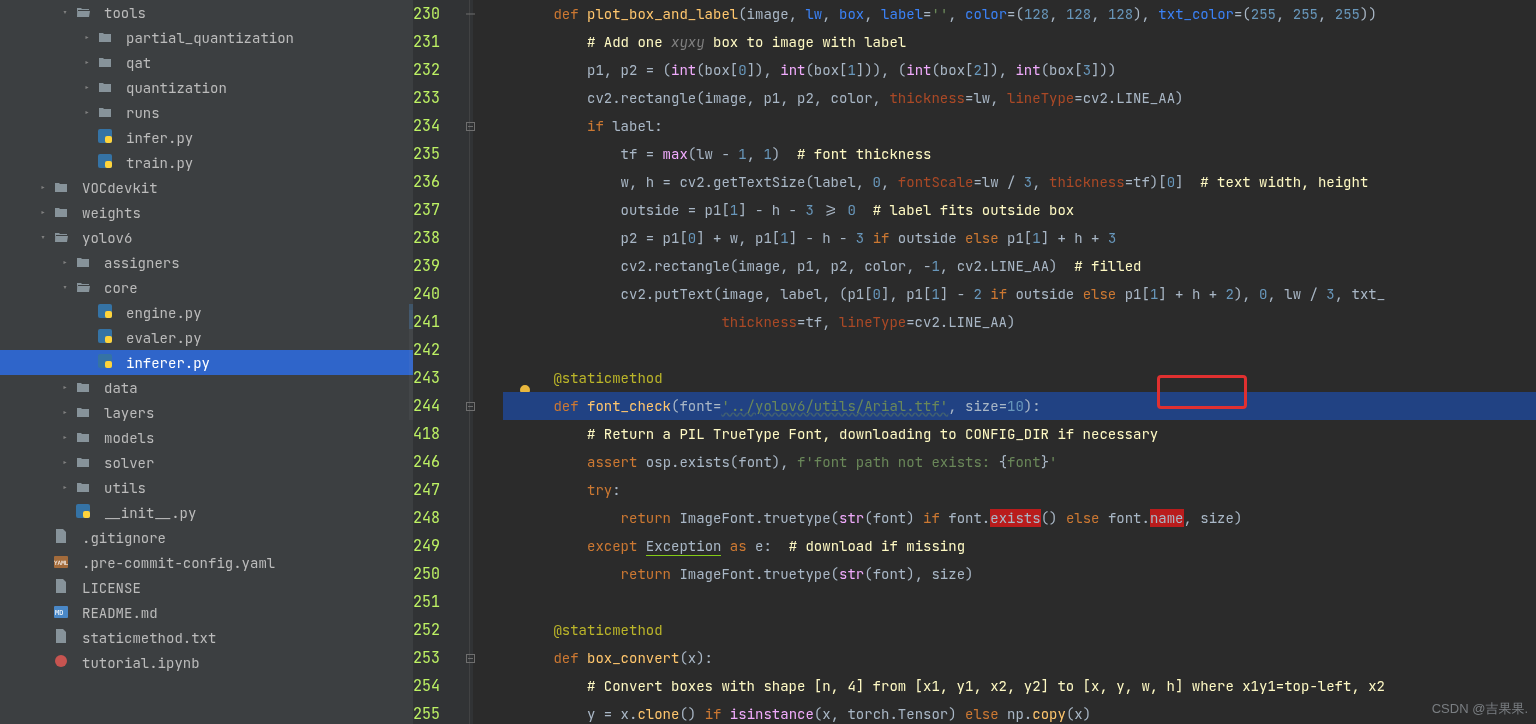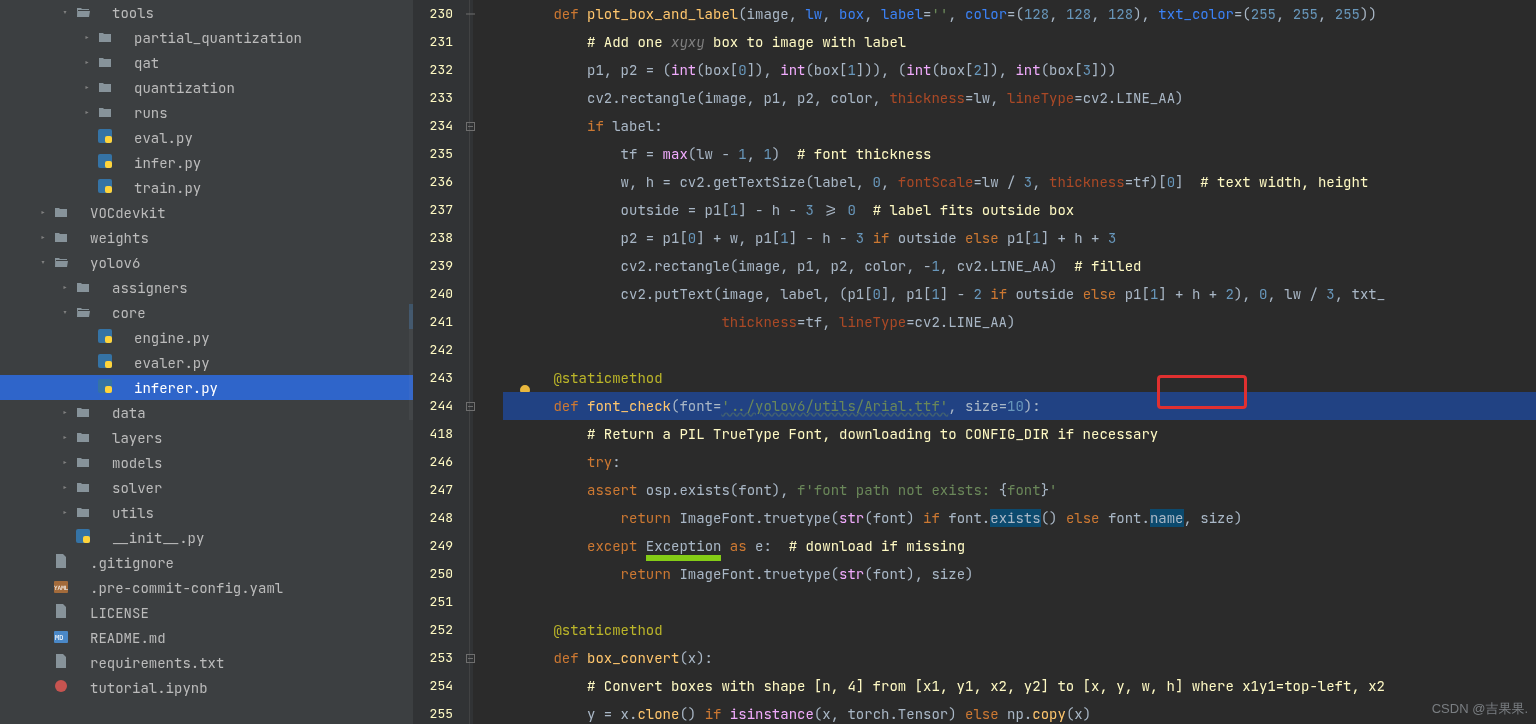--- a/index.html
+++ b/index.html
@@ -3,39 +3,39 @@
 <meta charset="utf-8">
 <style>
   html,body{margin:0;padding:0;height:100%;width:100%;background:#2b2b2b;color:#a9b7c6;font-family:"JetBrains Mono","Consolas",monospace;font-size:14px;overflow:hidden}
   .app{display:flex;height:724px;width:1536px;position:relative}
   
   .sidebar{width:413px;background:#3c3f41;flex:none;overflow:hidden;position:relative}
   .tree{padding-top:0}
   .tree-row{display:flex;align-items:center;height:25px;color:#bbbbbb;white-space:nowrap;padding-left:12px;cursor:default}
   .tree-row.selected{background:#2f65ca;color:#fff}
   .tree .chev{display:inline-block;width:14px;text-align:center;color:#808080;font-size:10px;margin-right:2px}
-  .tree .ico{display:inline-block;width:18px;flex:none;margin-right:20px;text-align:center}
+  .tree .ico{display:inline-block;width:18px;flex:none;margin-right:12px;text-align:center}
   .tree .lbl{}
   .ind{display:inline-block;flex:none}
   
   .ico-folder svg{fill:#87939a}
   .ico-folder-open svg{fill:#87939a}
   .ico-py{color:#3779bd}
   .ico-py svg{fill:#87939a}
   .ico-txt svg{fill:#87939a}
   .ico-md svg{fill:#6a8759}
   .ico-yaml svg{fill:#a36b3b}
   .ico-git svg{fill:#87939a}
   .ico-ipynb svg{fill:#c75450}
   
   .modbar{position:absolute;right:0;top:310px;width:4px;height:110px;background:#a9b7c610}
   .modbar.b2{top:304px;height:25px;background:#4a88c74d}
   
   .editor{flex:1;display:flex;background:#2b2b2b;position:relative;overflow:hidden}
-  .gutter{width:60px;flex:none;background:#313335;text-align:right;color:#fef9c3;padding-right:20px;box-sizing:border-box;position:relative;font-size:13px}
+  .gutter{width:60px;flex:none;background:#313335;text-align:left;color:#bef264;padding-right:20px;box-sizing:border-box;position:relative;font-size:15px}
   .gutter .ln{height:28px;line-height:28px}
   .fold-line{position:absolute;left:56px;top:0;bottom:0;border-left:1px solid #414243}
   .fold-dash{position:absolute;left:52px;width:10px;height:10px;display:flex;align-items:center;justify-content:center}
   .fold-dash svg{stroke:#6e6e6e}
   .bulb{position:absolute;left:104px;top:384px;width:18px;height:18px}
   .code{flex:1;overflow:hidden;padding-left:30px}
   .line{height:28px;line-height:28px;white-space:pre;position:relative}
   .line.hl{background:#214283}
   
   .kw{color:#cc7832}
@@ -44,22 +44,22 @@
   .str{color:#6a8759}
   .strU{color:#6a8759;text-decoration:underline wavy #6a875970}
   .num{color:#6897bb}
   .cm{color:#fef9c3}
   .cmI{color:#808080;font-style:italic}
   .op{color:#a9b7c6}
   .param{color:#3b82f6}
   .kwarg{color:#aa4926}
   .builtin{color:#f0abfc}
   .decor{color:#bbb529}
-  .hiword{background:#0c4a6e}
-  .exc-u{border-bottom:6px solid #84cc16}
+  .hiword{background:#b91c1c}
+  .exc-u{border-bottom:1px solid #84cc16}
   
   .redbox{position:absolute;border:3px solid #e03030;border-radius:4px;pointer-events:none}
   
   .wm{position:absolute;right:8px;bottom:6px;color:#7a7e82;font-size:13px;font-family:"Microsoft YaHei",sans-serif}
 </style>
 </head>
 <body>
 
 <div class="app">
 
@@ -105,29 +105,20 @@
             </svg></span>
           <span class="lbl">runs</span>
         </div>
         <div class="tree-row">
           <span class="ind" style="width:68px"></span>
           <span class="chev"></span>
           <span class="ico ico-py"><svg width="14" height="14" viewBox="0 0 14 14">
               <rect width="14" height="14" rx="2" fill="#3573a5"></rect>
               <rect x="7" y="7" width="7" height="7" rx="2" fill="#ffd43b"></rect>
             </svg></span>
-          <span class="lbl">eval.py</span>
-        </div>
-        <div class="tree-row">
-          <span class="ind" style="width:68px"></span>
-          <span class="chev"></span>
-          <span class="ico ico-py"><svg width="14" height="14" viewBox="0 0 14 14">
-              <rect width="14" height="14" rx="2" fill="#3573a5"></rect>
-              <rect x="7" y="7" width="7" height="7" rx="2" fill="#ffd43b"></rect>
-            </svg></span>
           <span class="lbl">infer.py</span>
         </div>
         <div class="tree-row">
           <span class="ind" style="width:68px"></span>
           <span class="chev"></span>
           <span class="ico ico-py"><svg width="14" height="14" viewBox="0 0 14 14">
               <rect width="14" height="14" rx="2" fill="#3573a5"></rect>
               <rect x="7" y="7" width="7" height="7" rx="2" fill="#ffd43b"></rect>
             </svg></span>
           <span class="lbl">train.py</span>
@@ -281,21 +272,21 @@
               <text x="1" y="9" font-size="7" fill="#fff" font-family="monospace">MD</text>
             </svg></span>
           <span class="lbl">README.md</span>
         </div>
         <div class="tree-row">
           <span class="ind" style="width:24px"></span>
           <span class="chev"></span>
           <span class="ico ico-txt"><svg width="12" height="14" viewBox="0 0 12 14">
               <path d="M1 0h7l3 3v11H1z" fill="#87939a"></path>
             </svg></span>
-          <span class="lbl">requirements.txt</span>
+          <span class="lbl">staticmethod.txt</span>
         </div>
         <div class="tree-row">
           <span class="ind" style="width:24px"></span>
           <span class="chev"></span>
           <span class="ico ico-ipynb"><svg width="14" height="14" viewBox="0 0 14 14">
               <circle cx="7" cy="7" r="6" fill="#c75450"></circle>
             </svg></span>
           <span class="lbl">tutorial.ipynb</span>
         </div>
       </div>
@@ -373,22 +364,22 @@
         <div class="line"><span class="op">      </span><span class="op">        </span><span class="op">w, h = cv2.getTextSize(label, </span><span class="num">0</span><span class="op">, </span><span class="kwarg">fontScale</span><span class="op">=lw / </span><span class="num">3</span><span class="op">, </span><span class="kwarg">thickness</span><span class="op">=tf)[</span><span class="num">0</span><span class="op">]  </span><span class="cm"># text width, height</span></div>
         <div class="line"><span class="op">      </span><span class="op">        </span><span class="op">outside = p1[</span><span class="num">1</span><span class="op">] - h - </span><span class="num">3</span><span class="op"> &gt;= </span><span class="num">0</span><span class="op">  </span><span class="cm"># label fits outside box</span></div>
         <div class="line"><span class="op">      </span><span class="op">        </span><span class="op">p2 = p1[</span><span class="num">0</span><span class="op">] + w, p1[</span><span class="num">1</span><span class="op">] - h - </span><span class="num">3</span><span class="op"> </span><span class="kw">if</span><span class="op"> outside </span><span class="kw">else</span><span class="op"> p1[</span><span class="num">1</span><span class="op">] + h + </span><span class="num">3</span></div>
         <div class="line"><span class="op">      </span><span class="op">        </span><span class="op">cv2.rectangle(image, p1, p2, color, -</span><span class="num">1</span><span class="op">, cv2.LINE_AA)  </span><span class="cm"># filled</span></div>
         <div class="line"><span class="op">      </span><span class="op">        </span><span class="op">cv2.putText(image, label, (p1[</span><span class="num">0</span><span class="op">], p1[</span><span class="num">1</span><span class="op">] - </span><span class="num">2</span><span class="op"> </span><span class="kw">if</span><span class="op"> outside </span><span class="kw">else</span><span class="op"> p1[</span><span class="num">1</span><span class="op">] + h + </span><span class="num">2</span><span class="op">), </span><span class="num">0</span><span class="op">, lw / </span><span class="num">3</span><span class="op">, txt_</span></div>
         <div class="line"><span class="op">      </span><span class="op">                    </span><span class="kwarg">thickness</span><span class="op">=tf, </span><span class="kwarg">lineType</span><span class="op">=cv2.LINE_AA)</span></div>
         <div class="line"><span class="op">      </span><span class="op"></span></div>
         <div class="line"><span class="op">      </span><span class="decor">@staticmethod</span></div>
         <div class="line hl"><span class="op">      </span><span class="kw">def </span><span class="fnDef">font_check</span><span class="op">(font=</span><span class="strU">'../yolov6/utils/Arial.ttf'</span><span class="op">, size=</span><span class="num">10</span><span class="op">):</span></div>
         <div class="line"><span class="op">      </span><span class="op">    </span><span class="cm"># Return a PIL TrueType Font, downloading to CONFIG_DIR if necessary</span></div>
+        <div class="line"><span class="op">      </span><span class="op">    </span><span class="kw">assert </span><span class="op">osp.exists(font), </span><span class="str">f'font path not exists: </span><span class="op">{</span><span class="str">font</span><span class="op">}</span><span class="str">'</span></div>
         <div class="line"><span class="op">      </span><span class="op">    </span><span class="kw">try</span><span class="op">:</span></div>
-        <div class="line"><span class="op">      </span><span class="op">    </span><span class="kw">assert </span><span class="op">osp.exists(font), </span><span class="str">f'font path not exists: </span><span class="op">{</span><span class="str">font</span><span class="op">}</span><span class="str">'</span></div>
         <div class="line"><span class="op">      </span><span class="op">        </span><span class="kw">return </span><span class="op">ImageFont.truetype(</span><span class="builtin">str</span><span class="op">(font) </span><span class="kw">if</span><span class="op"> font.</span><span class="hiword">exists</span><span class="op">() </span><span class="kw">else</span><span class="op"> font.</span><span class="hiword">name</span><span class="op">, size)</span></div>
         <div class="line"><span class="op">      </span><span class="op">    </span><span class="kw">except </span><span class="op exc-u">Exception</span><span class="op"> </span><span class="kw">as </span><span class="op">e:  </span><span class="cm"># download if missing</span></div>
         <div class="line"><span class="op">      </span><span class="op">        </span><span class="kw">return </span><span class="op">ImageFont.truetype(</span><span class="builtin">str</span><span class="op">(font), size)</span></div>
         <div class="line"><span class="op">      </span><span class="op"></span></div>
         <div class="line"><span class="op">      </span><span class="decor">@staticmethod</span></div>
         <div class="line"><span class="op">      </span><span class="kw">def </span><span class="fnDef">box_convert</span><span class="op">(x):</span></div>
         <div class="line"><span class="op">      </span><span class="op">    </span><span class="cm"># Convert boxes with shape [n, 4] from [x1, y1, x2, y2] to [x, y, w, h] where x1y1=top-left, x2</span></div>
         <div class="line"><span class="op">      </span><span class="op">    </span><span class="op">y = x.</span><span class="fn">clone</span><span class="op">() </span><span class="kw">if</span><span class="op"> </span><span class="builtin">isinstance</span><span class="op">(x, torch.Tensor) </span><span class="kw">else</span><span class="op"> np.</span><span class="fn">copy</span><span class="op">(x)</span></div>
       </div>
     <div class="redbox" id="redbox" style="left: 744px; top: 375px; width: 84px; height: 28px;"></div>

